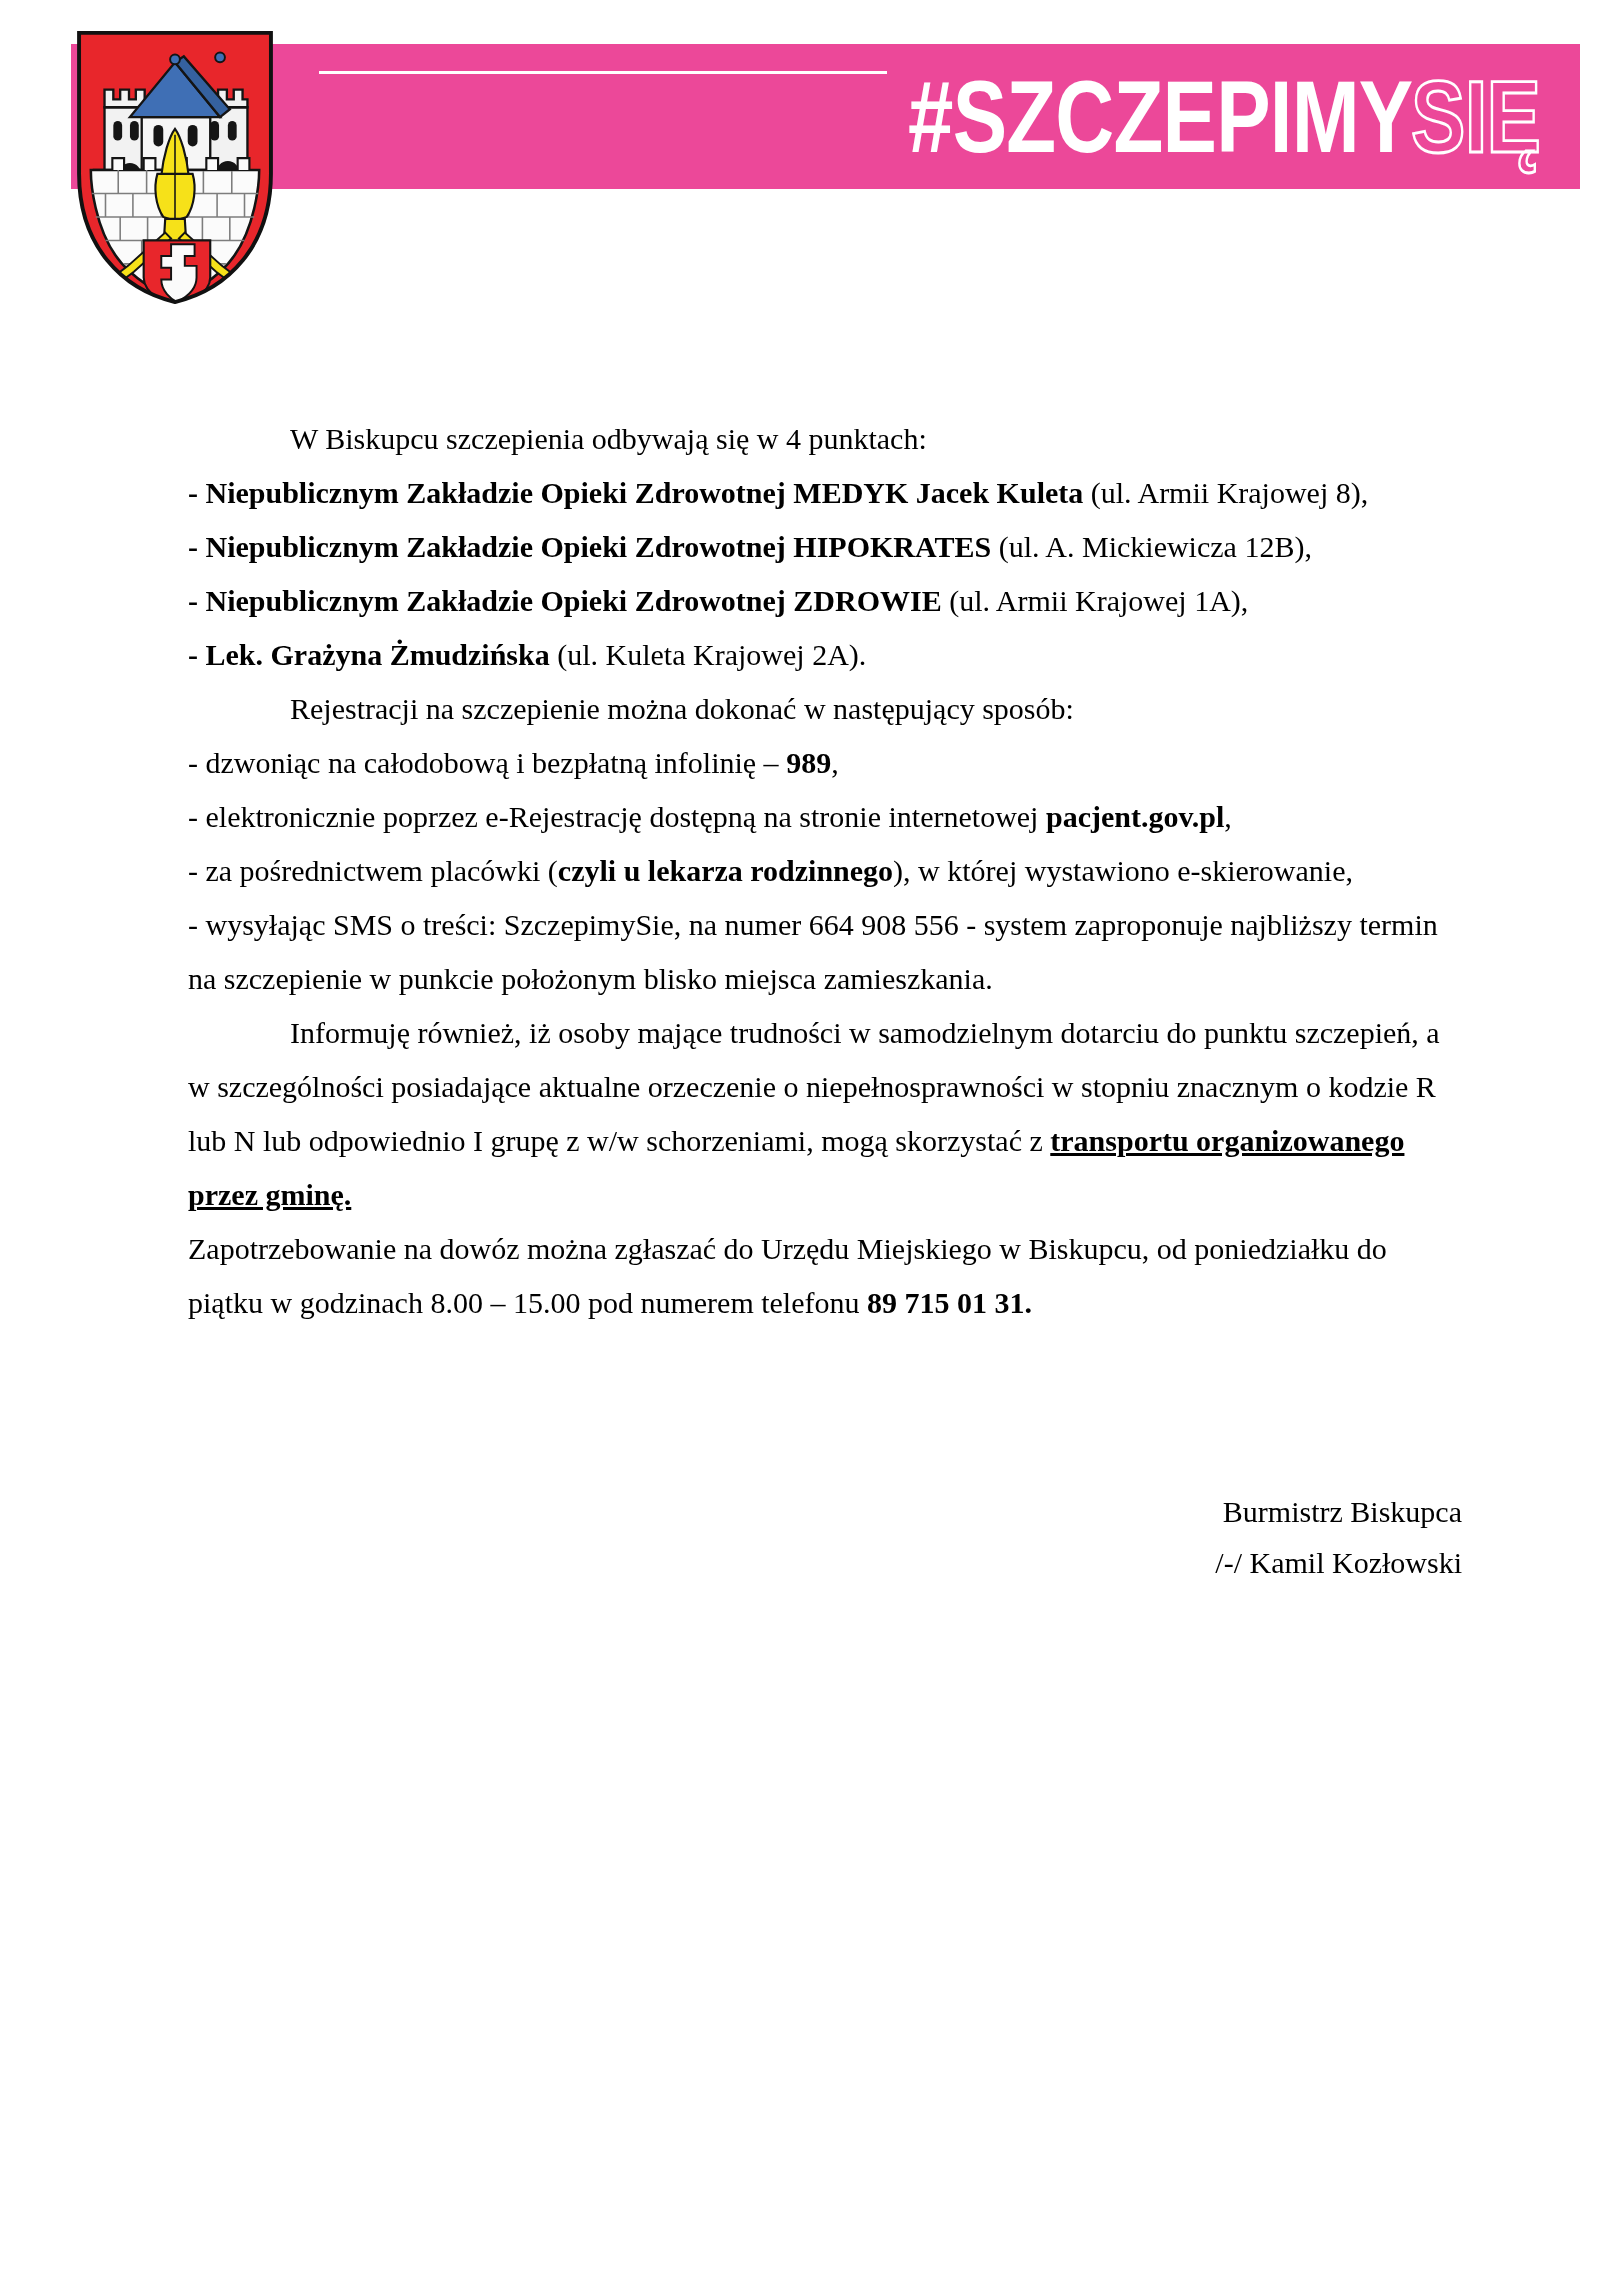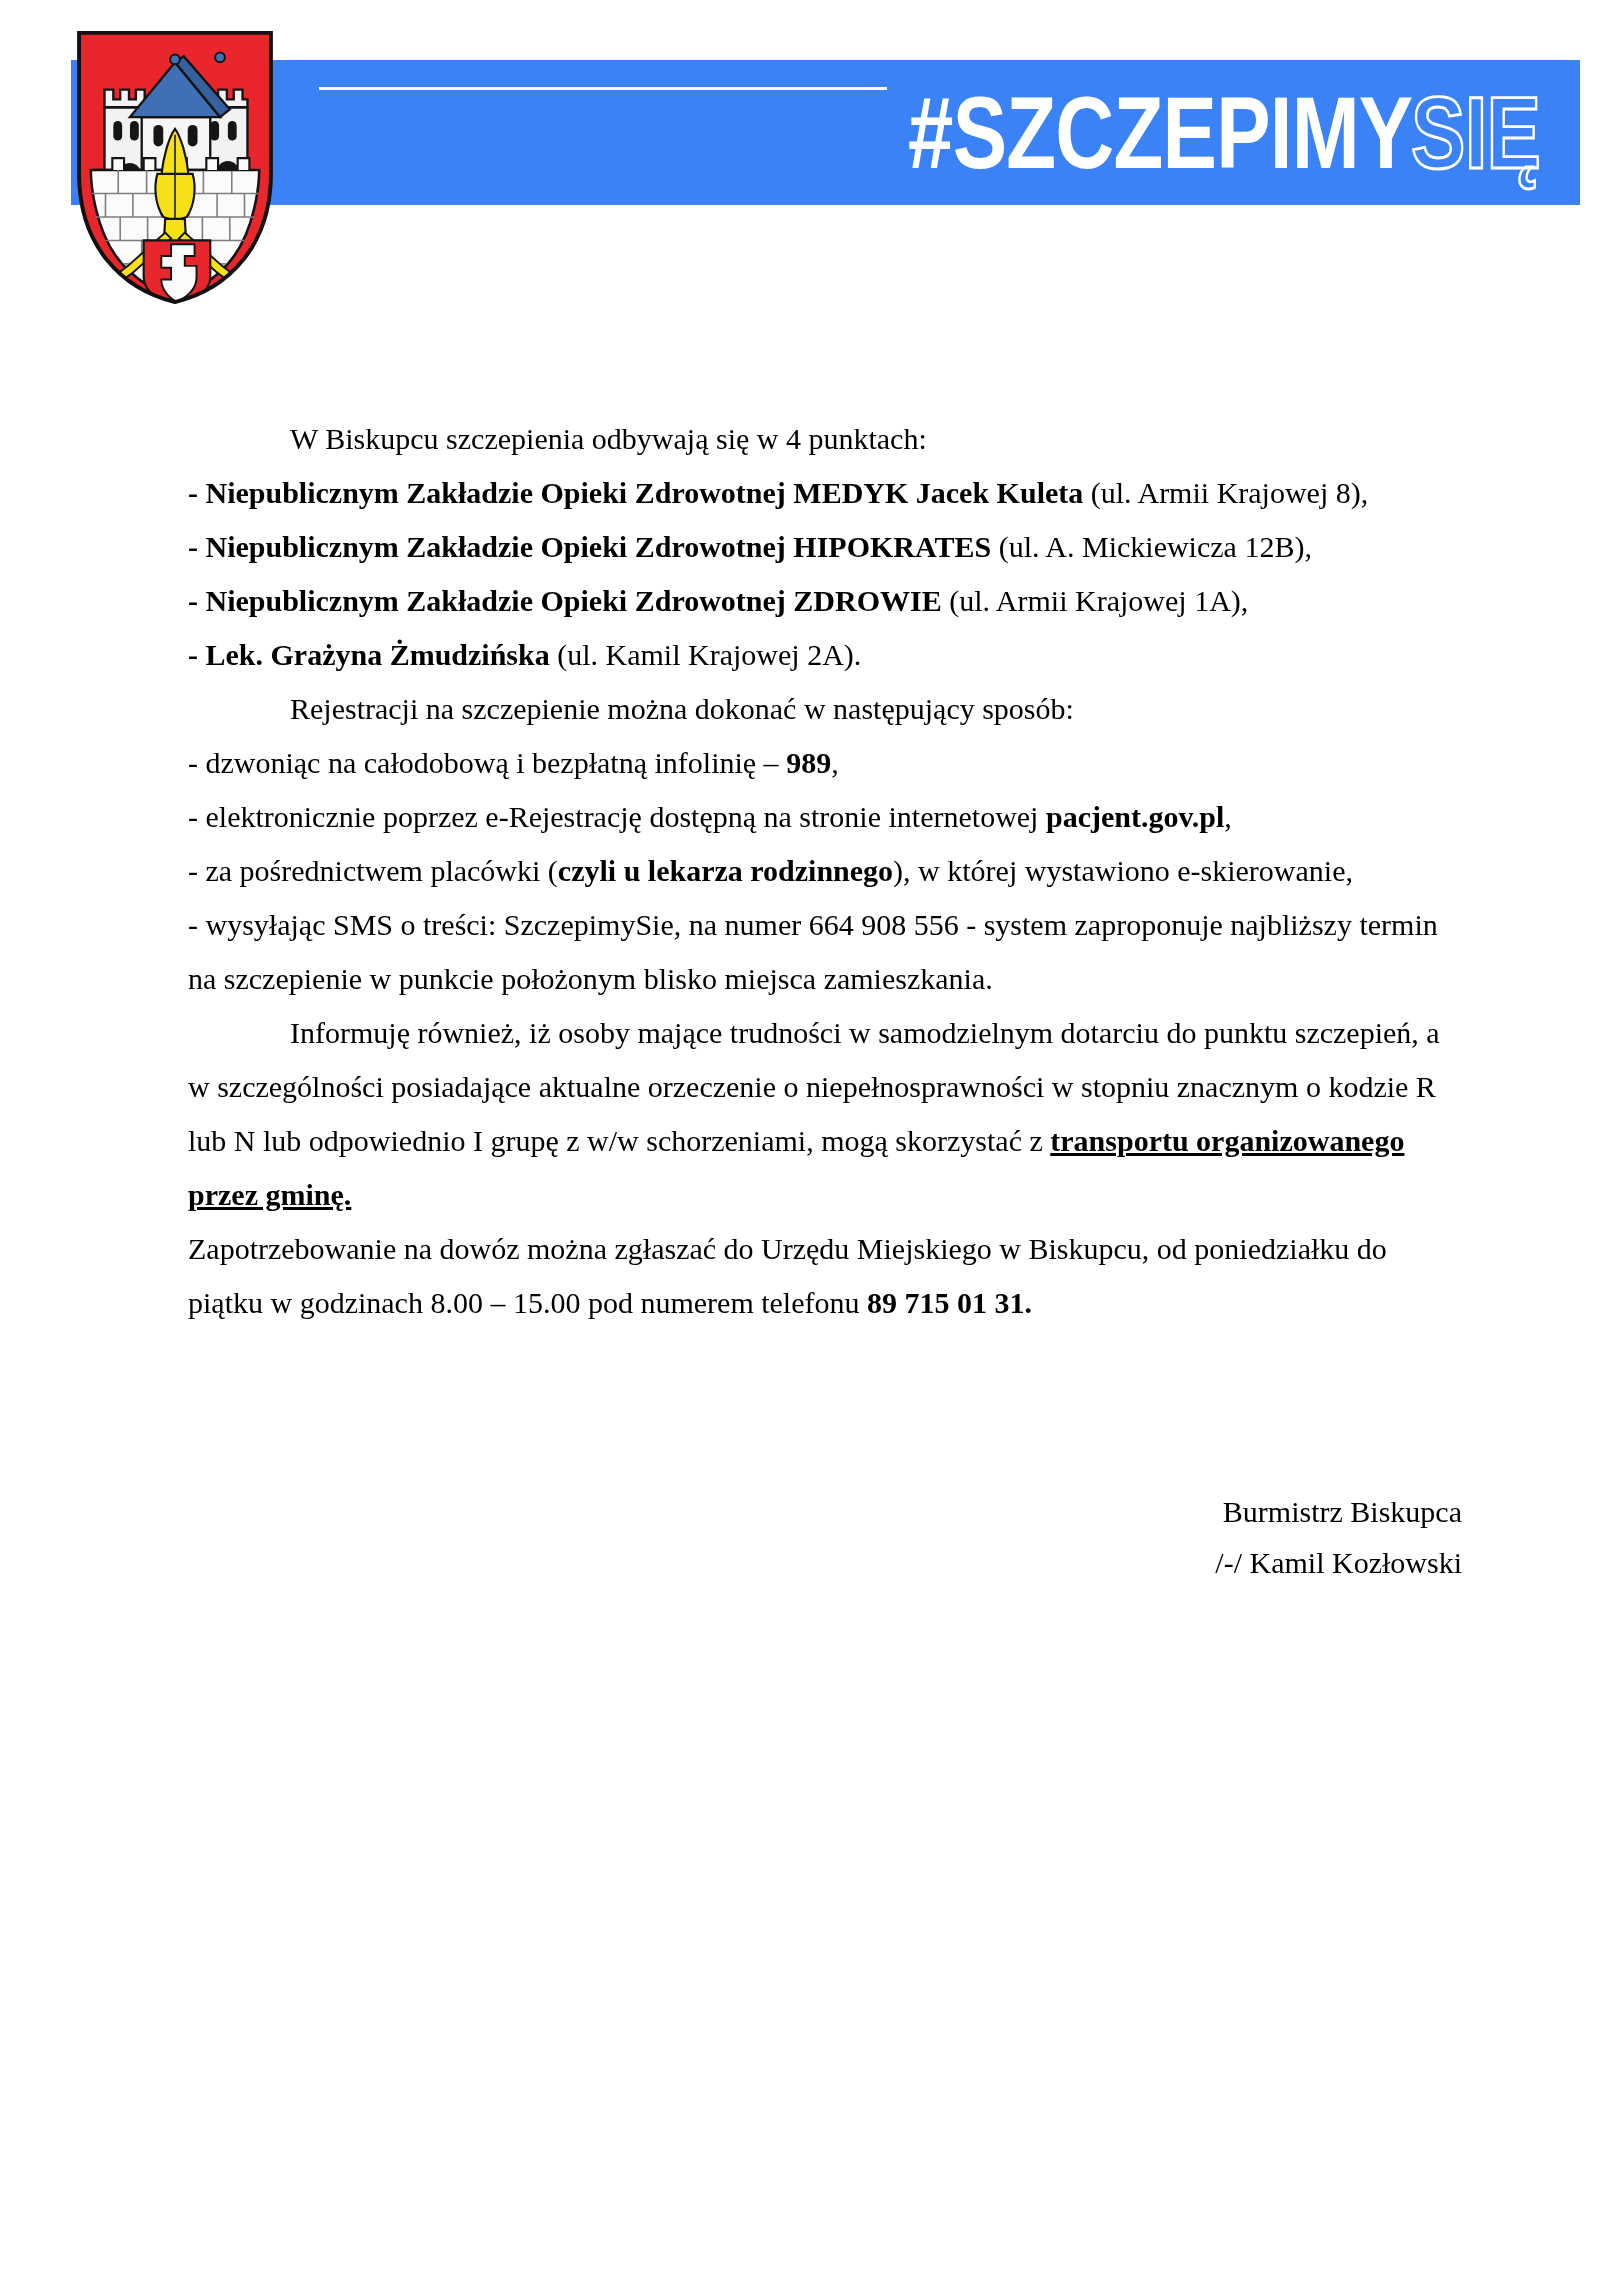--- a/index.html
+++ b/index.html
@@ -14,24 +14,24 @@
     position: relative;
     font-family: "Liberation Serif", "DejaVu Serif", serif;
     color: #000000;
     overflow: hidden;
   }
 
   
   #header-banner {
     position: absolute;
     left: 71px;
-    top: 60px;
+    top: 44px;
     width: 1509px;
     height: 145px;
-    background: #3b82f6;
+    background: #ec4899;
     overflow: hidden;
   }
   #banner-rule {
     position: absolute;
     left: 248px;
     top: 26.5px;
     width: 568px;
     height: 3.9px;
     background: #ffffff;
   }
@@ -206,21 +206,21 @@
 
 
   <p class="indent gap-before">W Biskupcu szczepienia odbywają się w 4 punktach:</p>
 
   <p><span class="b">- Niepublicznym Zakładzie Opieki Zdrowotnej MEDYK Jacek Kuleta</span><span> (ul. Armii Krajowej 8),</span></p>
 
   <p><span class="b">- Niepublicznym Zakładzie Opieki Zdrowotnej HIPOKRATES</span><span> (ul. A. Mickiewicza 12B),</span></p>
 
   <p><span class="b">- Niepublicznym Zakładzie Opieki Zdrowotnej ZDROWIE</span><span> (ul. Armii Krajowej 1A),</span></p>
 
-  <p><span class="b">- Lek. Grażyna Żmudzińska</span><span> (ul. Kamil Krajowej 2A).</span></p>
+  <p><span class="b">- Lek. Grażyna Żmudzińska</span><span> (ul. Kuleta Krajowej 2A).</span></p>
 
   <p class="indent">Rejestracji na szczepienie można dokonać w następujący sposób:</p>
 
   <p><span>- dzwoniąc na całodobową i bezpłatną infolinię – </span><span class="b">989</span><span>,</span></p>
 
   <p><span>- elektronicznie poprzez e-Rejestrację dostępną na stronie internetowej </span><span class="b">pacjent.gov.pl</span><span>,</span></p>
 
   <p><span>- za pośrednictwem placówki (</span><span class="b">czyli u lekarza rodzinnego</span><span>), w której wystawiono e-skierowanie,</span></p>
 
   <p>- wysyłając SMS o treści: SzczepimySie, na numer 664 908 556 - system zaproponuje najbliższy termin na szczepienie w punkcie położonym blisko miejsca zamieszkania.</p>

